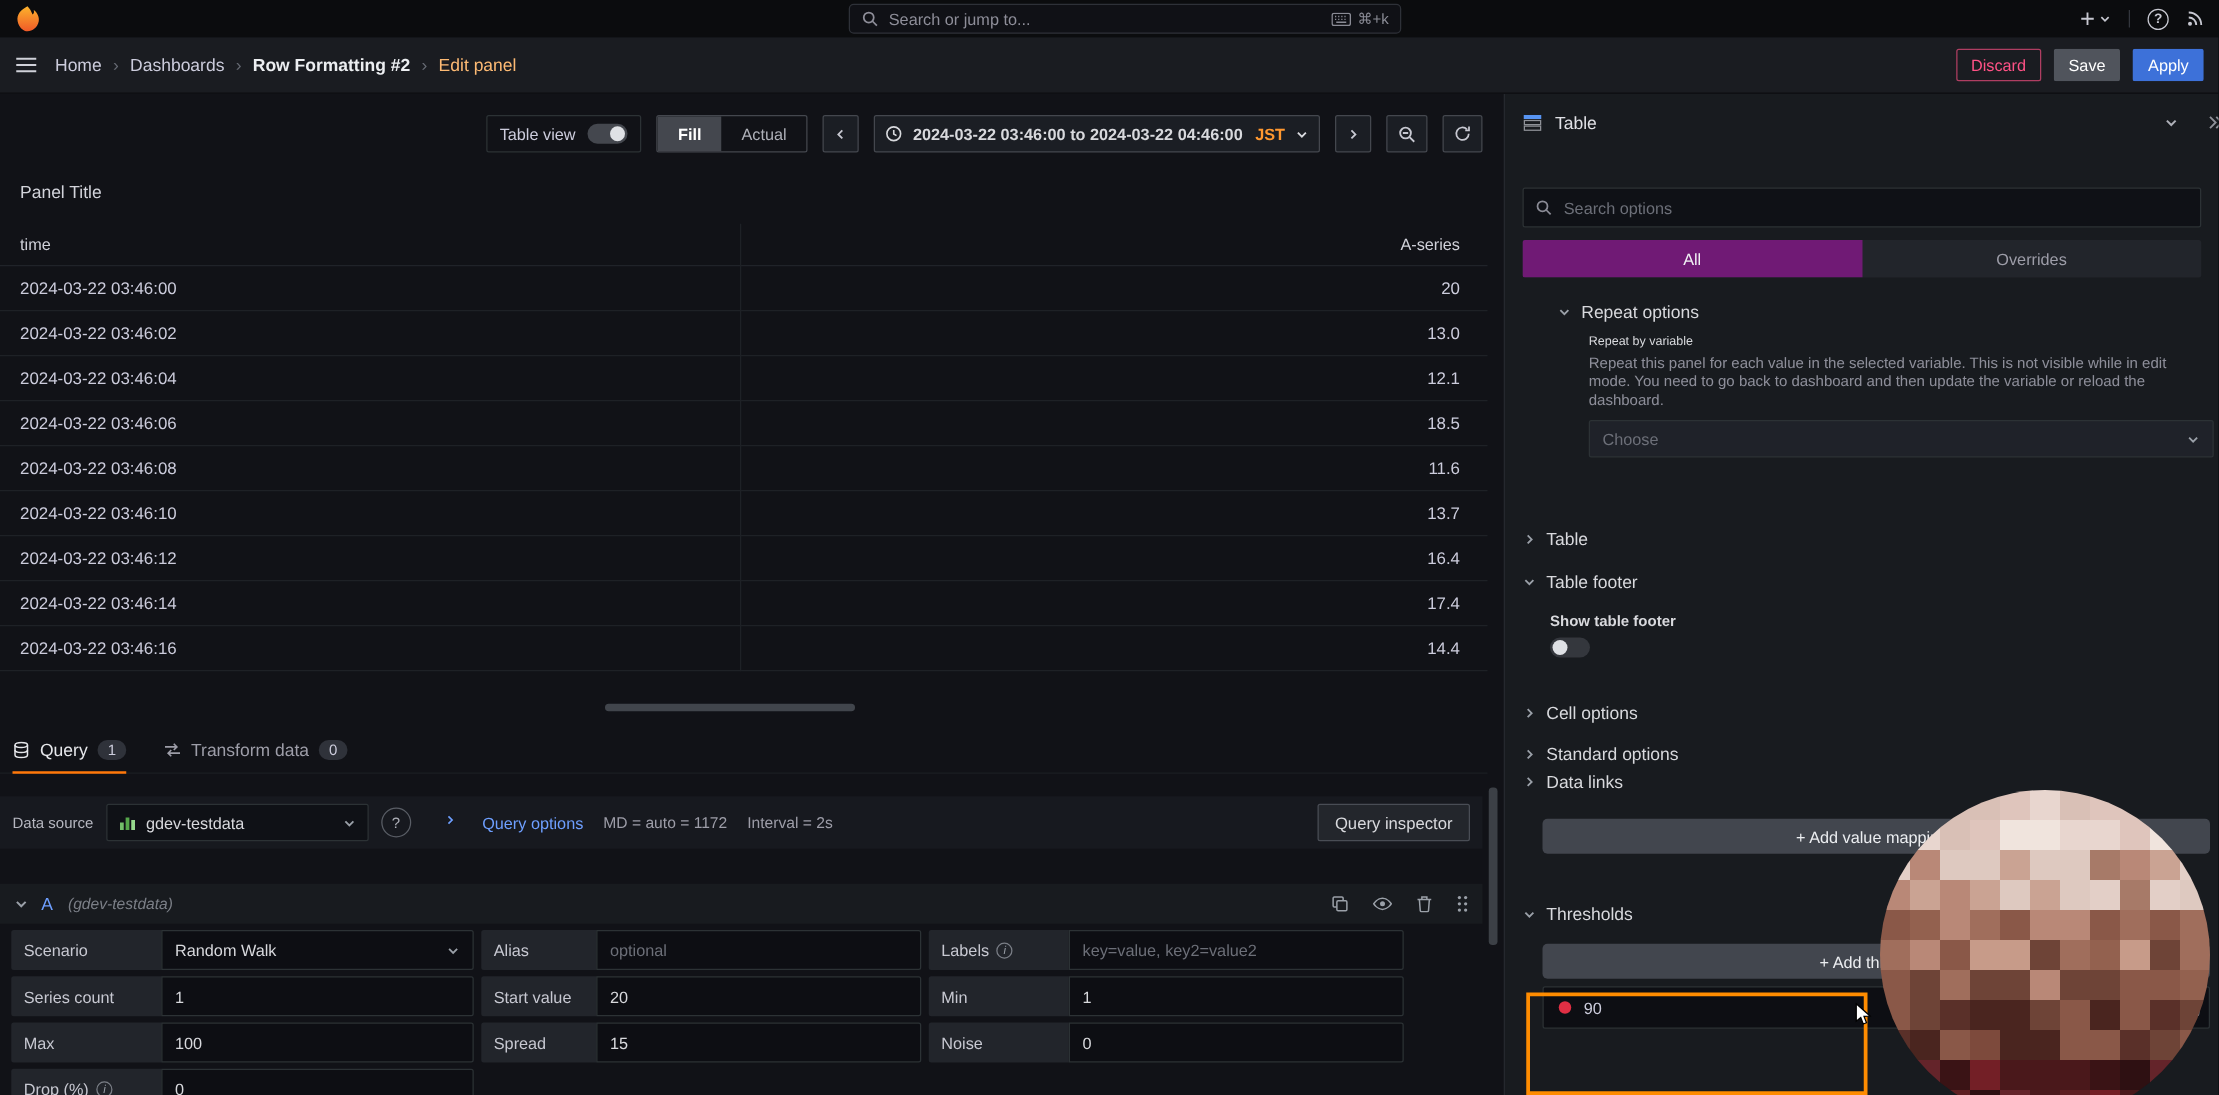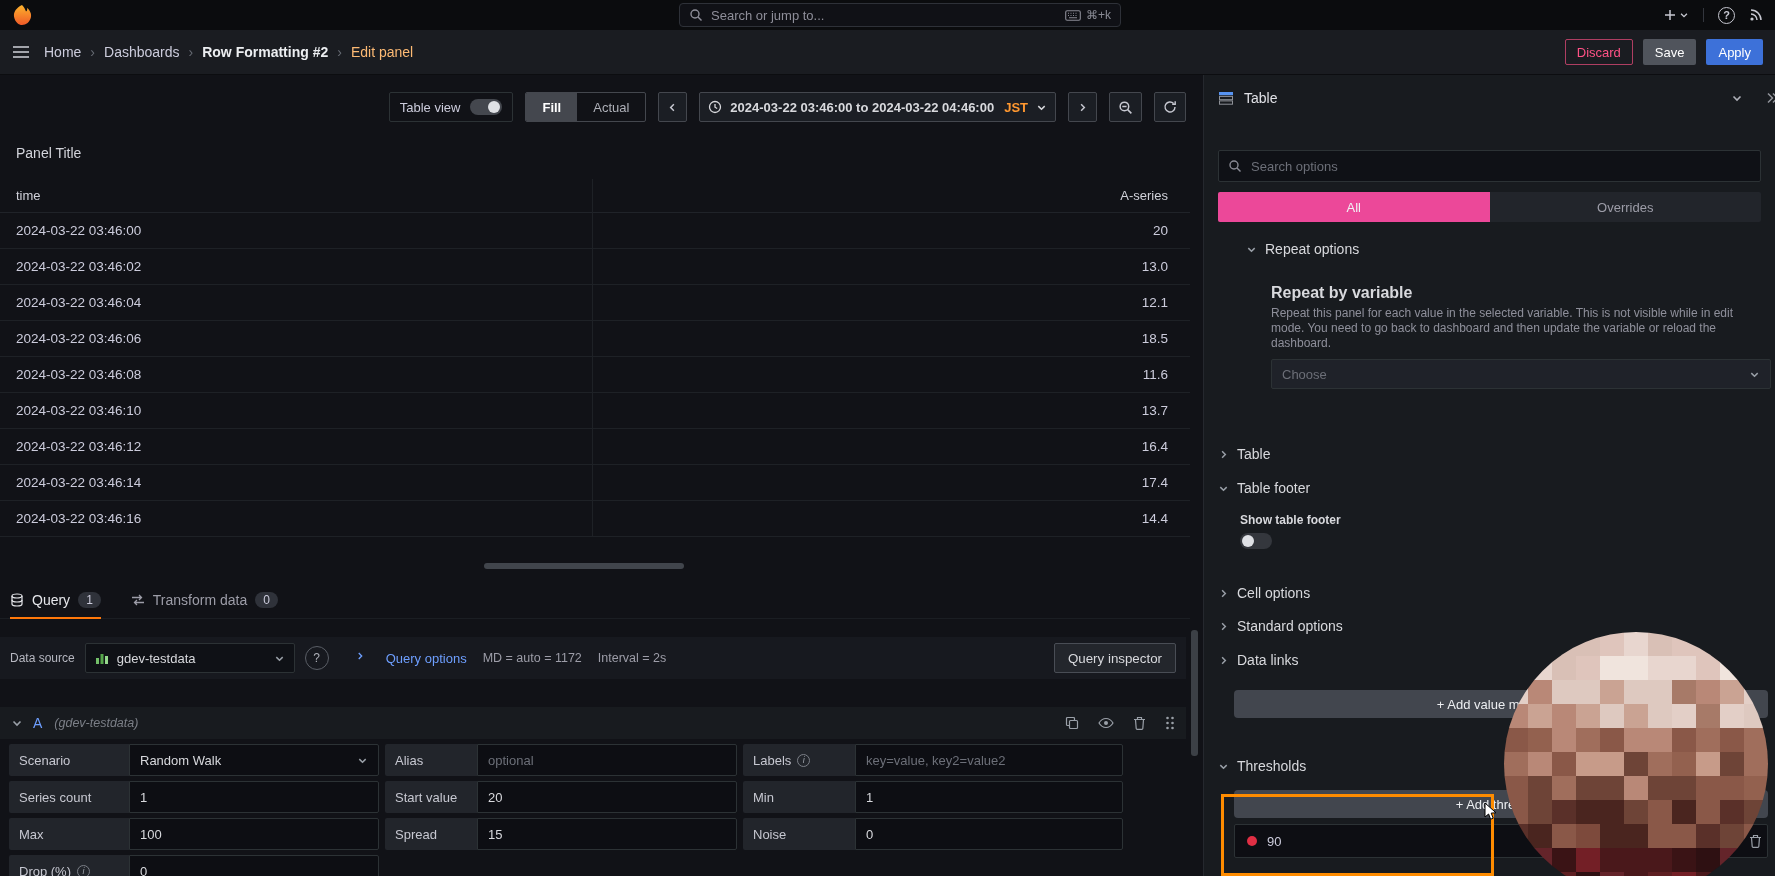--- a/index.html
+++ b/index.html
@@ -94,26 +94,26 @@
   .sidebar{position:absolute;left:1203px;top:0;right:0;bottom:0;background:#181b1f;border-left:1px solid #25282e}
   .side-header{height:46px;display:flex;align-items:center;gap:10px;padding:0 14px;font-size:14px;color:#e0e1e6;cursor:pointer;position:relative}
   .side-header .hdr-chev{position:absolute;right:32px;color:#aeb0b8}
   .side-header .hdr-clip{position:absolute;right:-4px;color:#aeb0b8;opacity:.8}
   .side-search{margin:29px 14px 4px;position:relative}
   .side-search input{width:100%;height:32px;background:#0f1116;border:1px solid #2c3235;border-radius:2px;color:#ccccdc;padding:0 10px 0 32px;font-size:13px;outline:none;font-family:"Liberation Sans",sans-serif}
   ::placeholder{color:#6c6f78}
   .side-search .mag{position:absolute;left:10px;top:9px;color:#8a8b95}
   .side-tabs{margin:10px 14px 0;display:flex;height:30px;background:#22252b;border-radius:2px;overflow:hidden}
   .side-tab{flex:1;display:flex;align-items:center;justify-content:center;color:#9d9da8;cursor:pointer}
-  .side-tab.active{background:#ec4899;color:#f0f0f4}
+  .side-tab.active{background:#701a75;color:#f0f0f4}
   .sec-row{display:flex;align-items:center;gap:8px;margin:0 14px;height:22px;font-size:14px;font-weight:500;color:#d8d9dd;cursor:pointer}
   .sec-row .sc{color:#9aa0a8}
   .sec-row.indent{margin-left:42px}
   .repeat-body{margin-left:67px;margin-right:10px}
-  .rb-label{font-size:16px;font-weight:700;color:#d8d9dd;margin-top:24px}
+  .rb-label{font-size:10px;font-weight:400;color:#d8d9dd;margin-top:8px}
   .rb-desc{font-size:12px;line-height:15px;color:rgba(204,204,220,.65);margin-top:4px;width:480px}
   .choose-select{margin-top:8px;width:500px;height:30px;background:#1f2229;border:1px solid #2c3235;border-radius:2px;display:flex;align-items:center;padding:0 10px;cursor:pointer}
   .choose-select .chev{margin-left:auto;color:#9aa0a8}
   .stf-label{margin:14px 0 0 36px;font-size:12px;font-weight:700;color:#d8d9dd}
   .stf-toggle{margin:6px 0 0 36px}
   .side-btn{margin:0 7px 0 30px;background:#42464e;border-radius:4px;display:flex;align-items:center;justify-content:center;font-size:13px;color:#eceef1;height:28px;cursor:pointer;gap:4px}
   .thr-row{margin:6px 7px 0 30px;height:34px;background:#0d0e13;border:1px solid #2c3235;border-radius:2px;display:flex;align-items:center;padding:0 12px;gap:10px;position:relative;cursor:text}
   .thr-dot{width:10px;height:10px;border-radius:50%;background:#e02f44}
   .thr-trash{position:absolute;right:5px;top:9px;color:#9aa0a8;cursor:pointer}
   
@@ -590,21 +590,21 @@
         <span>Cell options</span>
       </div>
       <div class="sec-row" style="margin-top:11px">
         <span class="sc">
             <svg width="11" height="11" viewBox="0 0 12 12">
               <path d="M4.5 2.5 8 6l-3.5 3.5" fill="none" stroke="currentColor" stroke-width="1.6"></path>
             </svg>
           </span>
         <span>Standard options</span>
       </div>
-      <div class="sec-row" style="margin-top:12px">
+      <div class="sec-row" style="">
         <span class="sc">
             <svg width="11" height="11" viewBox="0 0 12 12">
               <path d="M4.5 2.5 8 6l-3.5 3.5" fill="none" stroke="currentColor" stroke-width="1.6"></path>
             </svg>
           </span>
         <span>Data links</span>
       </div>
       <div class="side-btn" style="margin-top:19px">+ Add value mappings</div>
 
       <div class="sec-row" style="margin-top:37px">

